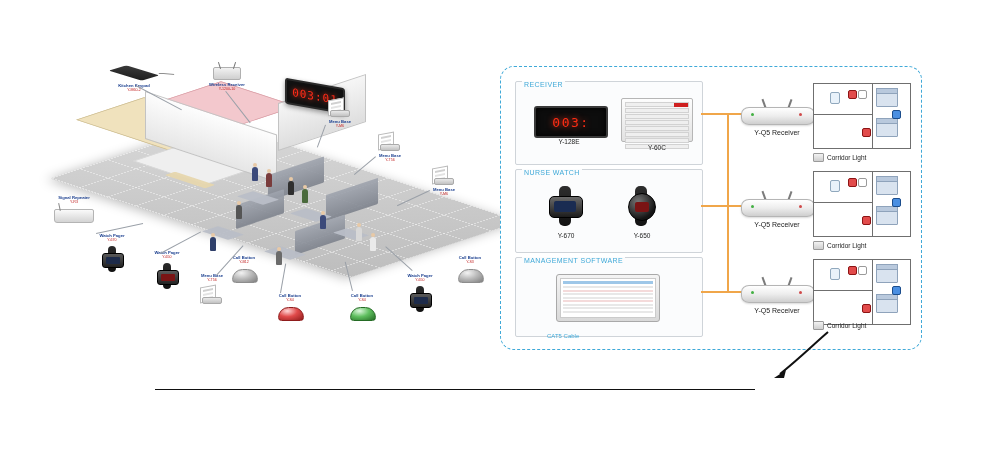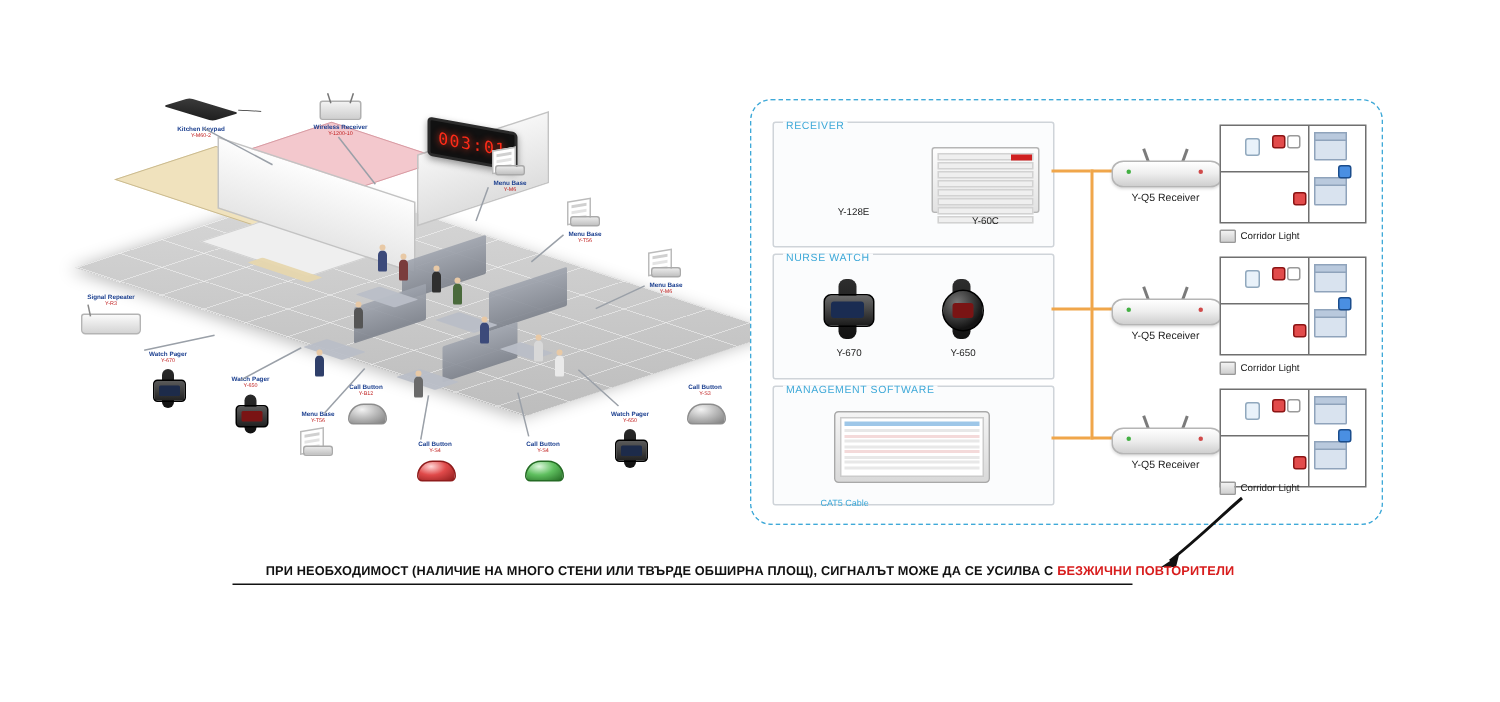--- a/index.html
+++ b/index.html
@@ -699,20 +699,23 @@
     <div class="leader" style="left:176px;top:220px;width:40px;transform:rotate(-48deg);"></div>
     <div class="leader" style="left:240px;top:238px;width:30px;transform:rotate(-80deg);"></div>
     <div class="leader" style="left:312px;top:236px;width:30px;transform:rotate(-104deg);"></div>
     <div class="leader" style="left:372px;top:216px;width:36px;transform:rotate(-138deg);"></div>
   </div>
 
   <div class="panel">
 
     <div class="group g-receiver">
       <div class="group-title">RECEIVER</div>
+      <div class="led">
+        <span>003:</span>
+      </div>
       <div class="devcap" style="left:10px;top:56px;width:86px;">Y-128E</div>
 
       <div class="annun">
         <div class="tag"></div>
         <div class="rows">
           <div class="row"></div>
             <div class="row"></div>
             <div class="row"></div>
           <div class="row"></div>
             <div class="row"></div>
@@ -851,18 +854,15 @@
       <div class="lamp"></div>
       <span>Corridor Light</span>
     </div>
   </div>
 
   <svg class="arrow" viewBox="0 0 60 50">
     <path d="M58,2 C44,14 30,28 10,44" stroke="#111" stroke-width="2" fill="none"></path>
     <path d="M4,48 L16,40 L14,48 Z" fill="#111"></path>
   </svg>
 
-  <div class="caption">
-    <span>ПРИ НЕОБХОДИМОСТ (НАЛИЧИЕ НА МНОГО СТЕНИ ИЛИ ТВЪРДЕ ОБШИРНА ПЛОЩ), СИГНАЛЪТ МОЖЕ ДА СЕ УСИЛВА С </span><span class="hl">БЕЗЖИЧНИ ПОВТОРИТЕЛИ</span>
-  </div>
   <div class="caption-underline"></div>
 
 </div>
 
 </body></html>

